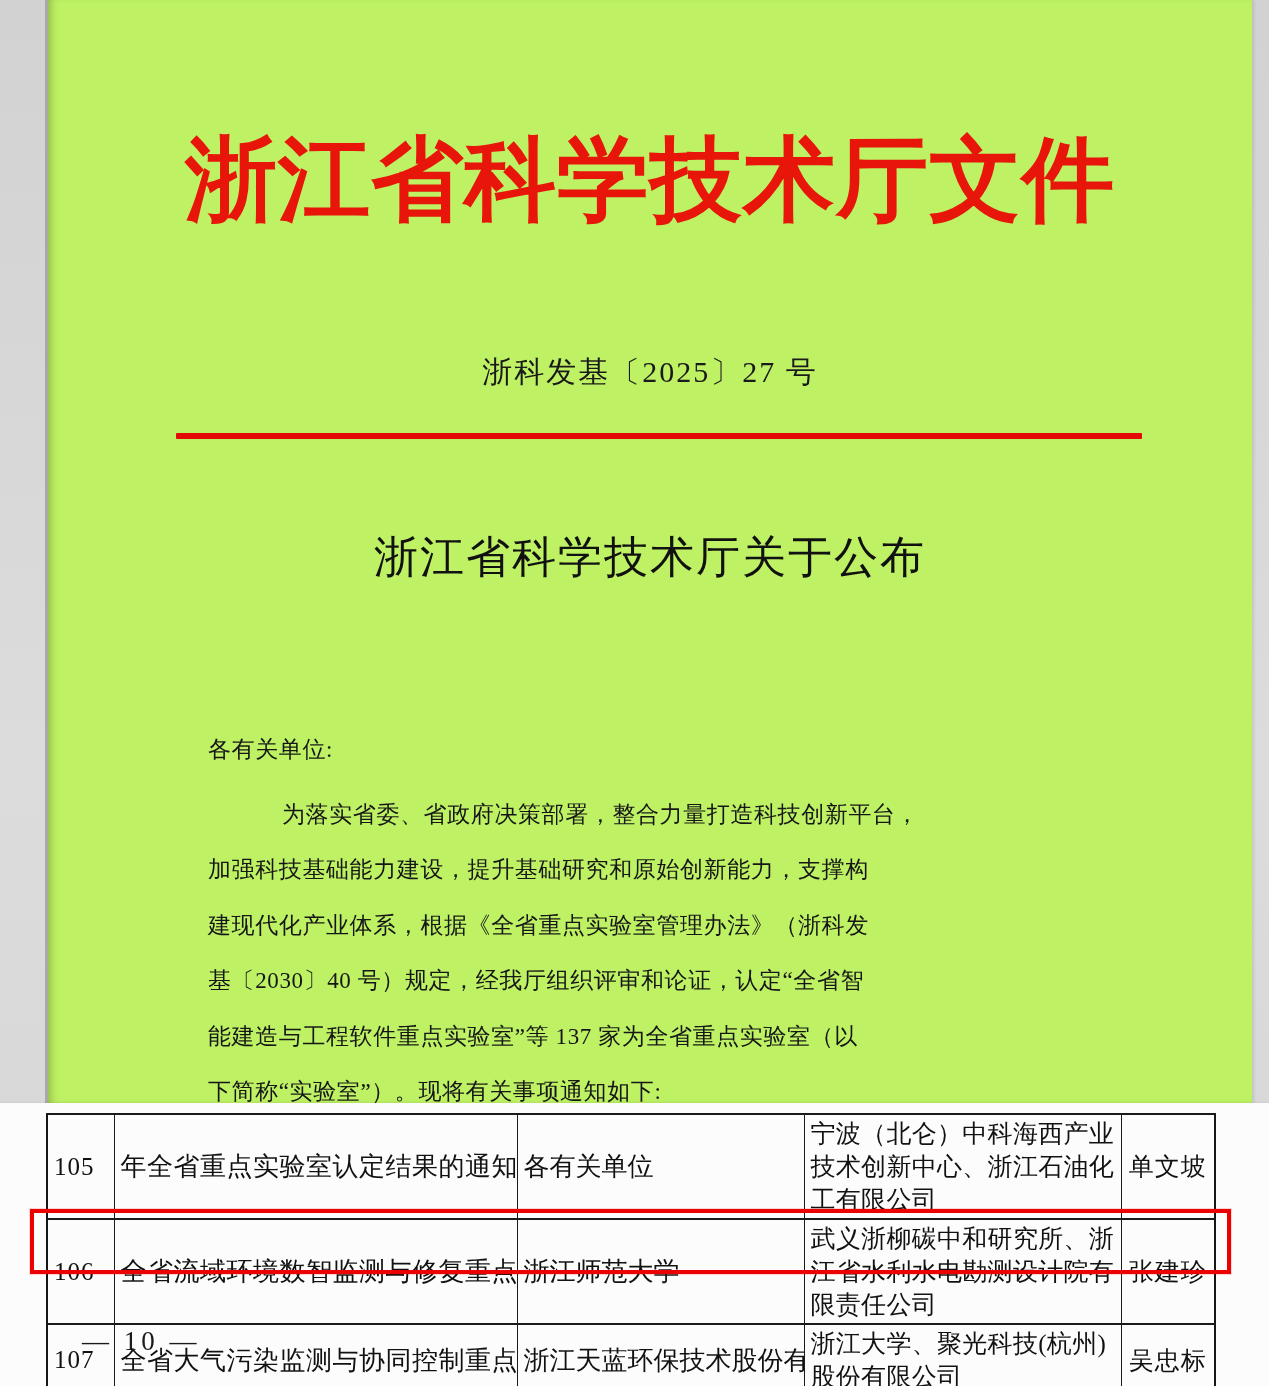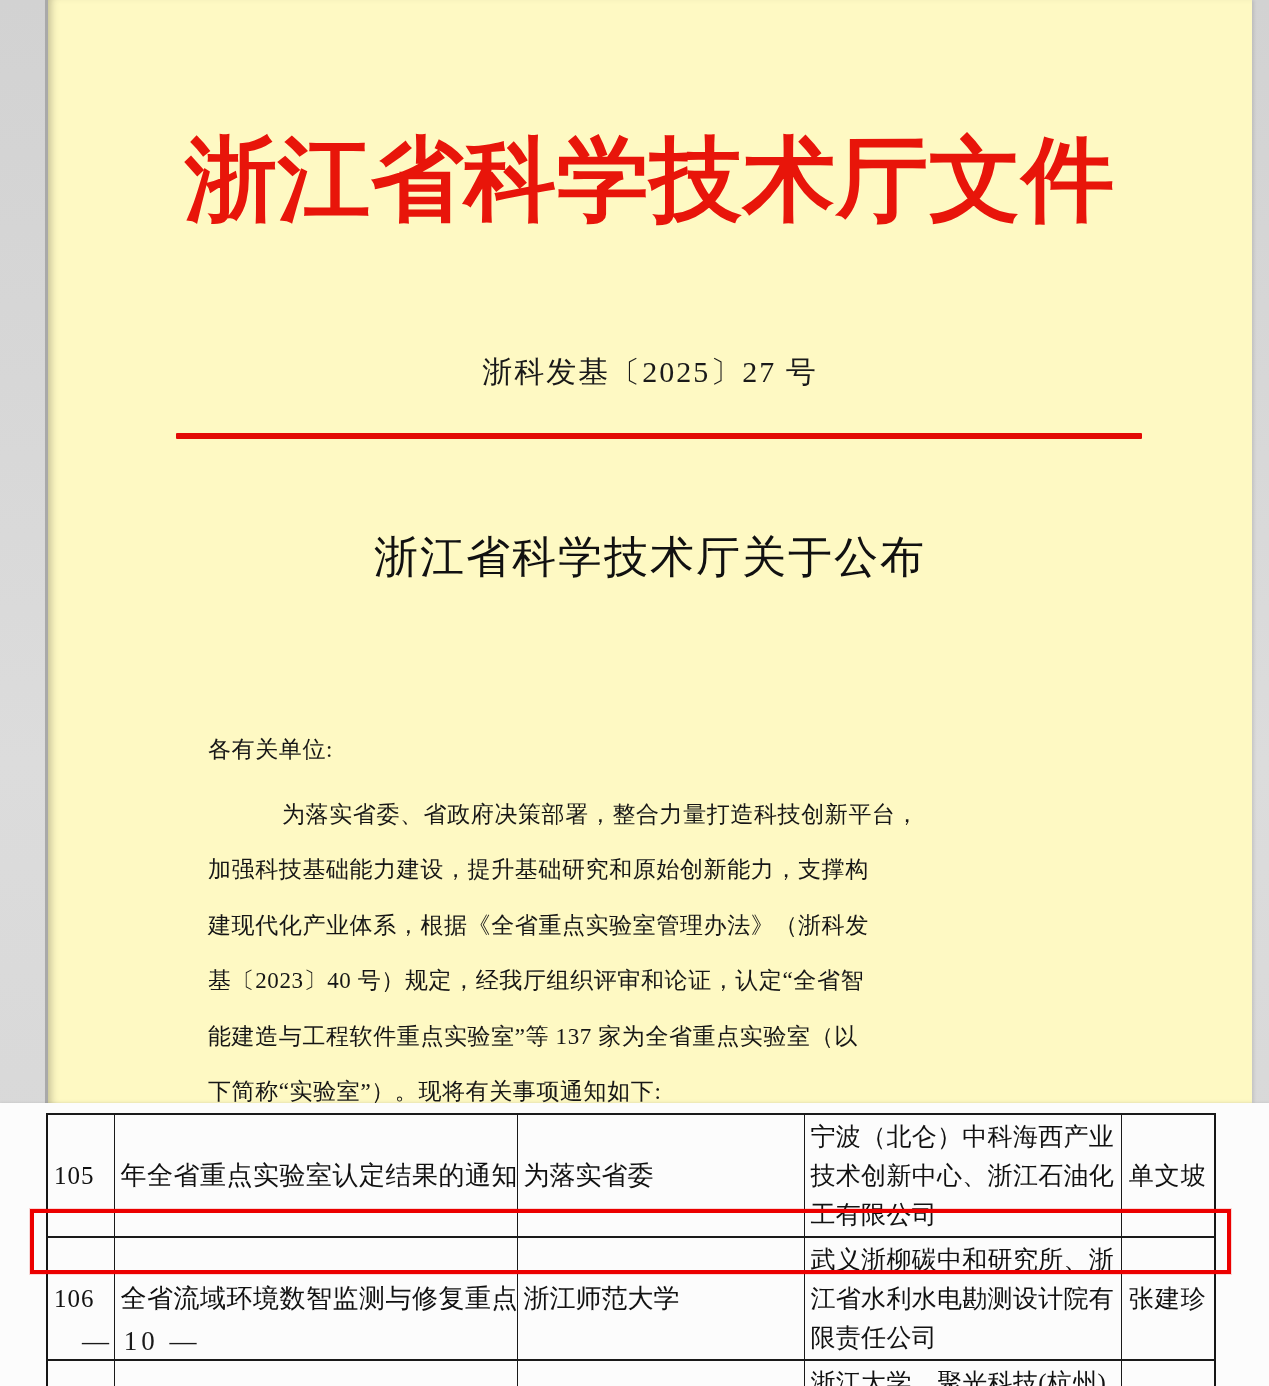--- a/index.html
+++ b/index.html
@@ -6,21 +6,21 @@
   body{
     width:1269px;height:1386px;position:relative;overflow:hidden;
     background:linear-gradient(180deg,#d2d2d2 0%,#dcdcdc 55%,#d6d6d6 100%);
     font-family:"Liberation Serif","DejaVu Serif",serif;
     color:#151515;
   }
   .canvas{position:absolute;inset:0;}
   
   .page-top{
     position:absolute;left:45px;top:0;width:1204px;height:1103px;
-    background:#fef9c3;
+    background:#bef264;
     border-left:3px solid #a9a9a9;
     box-shadow:inset 8px 0 10px -6px rgba(0,0,0,.28), 2px 0 3px rgba(0,0,0,.10);
   }
   .red-title{
     position:absolute;top:128px;left:0;width:100%;
     text-align:center;font-size:92px;font-weight:900;line-height:1.15;
     color:#e8150a;letter-spacing:1px;white-space:nowrap;
   }
   .doc-number{
     position:absolute;top:352px;left:0;width:100%;
@@ -65,21 +65,21 @@
   col.c3{width:287px;}
   col.c4{width:317px;}
   col.c5{width:94px;}
   tr.r{height:49px;}
   tr.r2{height:50px;}
   tr.r3{height:51px;}
   tr.r4{height:50px;}
   td.c-no{font-size:25px;letter-spacing:1px;}
   td.c-lab{padding-left:20px;letter-spacing:.5px;white-space:nowrap;}
   td.c-inst{padding-left:14px;white-space:nowrap;}
-  td.c-part{font-size:25px;line-height:39px;padding:2px 6px 2px 12px;letter-spacing:.3px;}
+  td.c-part{font-size:25px;line-height:33px;padding:2px 6px 2px 12px;letter-spacing:.3px;}
   td.c-dir{text-align:center;font-size:25px;letter-spacing:1px;}
   .highlight-box{
     position:absolute;left:30px;top:1209px;width:1193px;height:57px;
     border:4px solid #ec0000;z-index:6;pointer-events:none;
     box-shadow:0 0 0 1px rgba(236,0,0,.15);
   }
   .page-number{
     position:absolute;left:82px;top:1326px;
     font-size:27px;letter-spacing:4px;color:#1a1a1a;
   }
@@ -93,40 +93,40 @@
     <div class="red-title">浙江省科学技术厅文件</div>
     <div class="doc-number">浙科发基〔2025〕27 号</div>
     <div class="red-rule"></div>
     <div class="notice-title l1">浙江省科学技术厅关于公布</div>
 
     <div class="body-text">
       <div class="salutation">各有关单位:</div>
       <div class="line indent">为落实省委、省政府决策部署，整合力量打造科技创新平台，</div>
       <div class="line">加强科技基础能力建设，提升基础研究和原始创新能力，支撑构</div>
       <div class="line">建现代化产业体系，根据《全省重点实验室管理办法》（浙科发</div>
-      <div class="line">基〔2023〕40 号）规定，经我厅组织评审和论证，认定“全省智</div>
+      <div class="line">基〔2030〕40 号）规定，经我厅组织评审和论证，认定“全省智</div>
       <div class="line">能建造与工程软件重点实验室”等 137 家为全省重点实验室（以</div>
       <div class="line">下简称“实验室”）。现将有关事项通知如下:</div>
     </div>
   </div>
 
   <div class="page-bottom">
     <table class="lab-table">
       <colgroup>
         <col class="c1">
           <col class="c2">
           <col class="c3">
           <col class="c4">
           <col class="c5">
       </colgroup>
       <tbody>
         <tr class="r">
           <td class="c-no">105</td>
           <td class="c-lab">年全省重点实验室认定结果的通知</td>
-          <td class="c-inst">为落实省委</td>
+          <td class="c-inst">各有关单位</td>
           <td class="c-part">宁波（北仑）中科海西产业技术创新中心、浙江石油化工有限公司</td>
           <td class="c-dir">单文坡</td>
         </tr>
         <tr class="r2">
           <td class="c-no">106</td>
           <td class="c-lab">全省流域环境数智监测与修复重点实验室</td>
           <td class="c-inst">浙江师范大学</td>
           <td class="c-part">武义浙柳碳中和研究所、浙江省水利水电勘测设计院有限责任公司</td>
           <td class="c-dir">张建珍</td>
         </tr>

